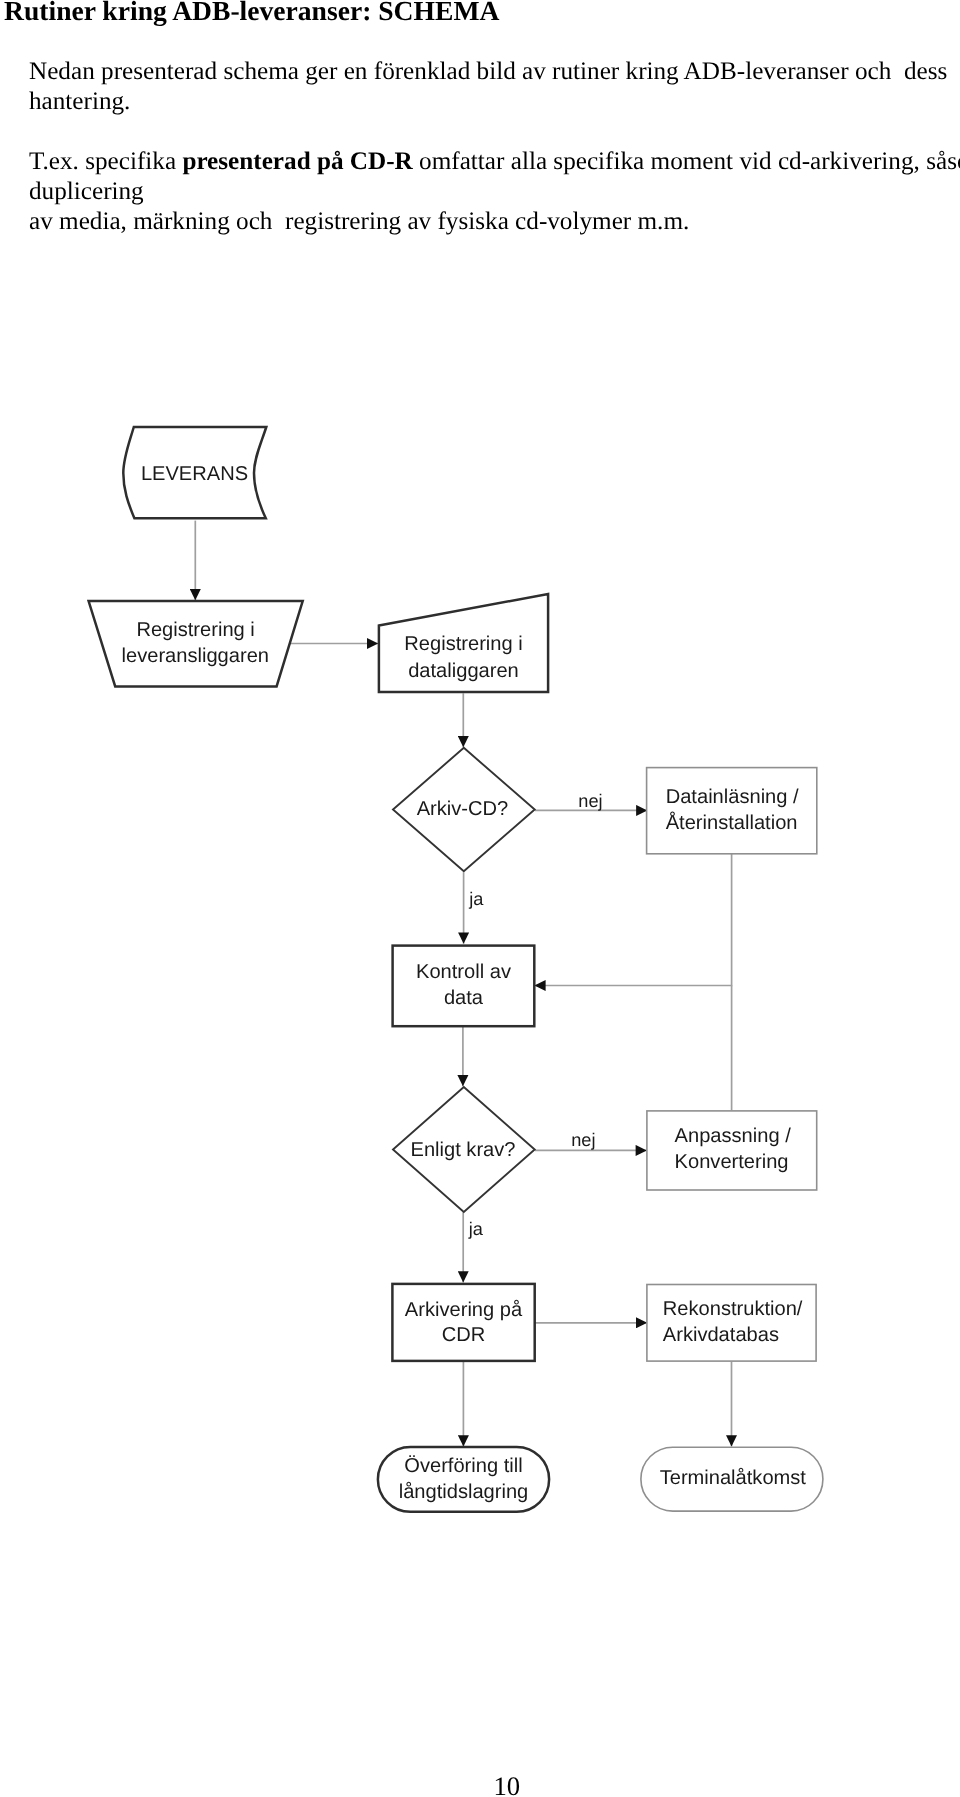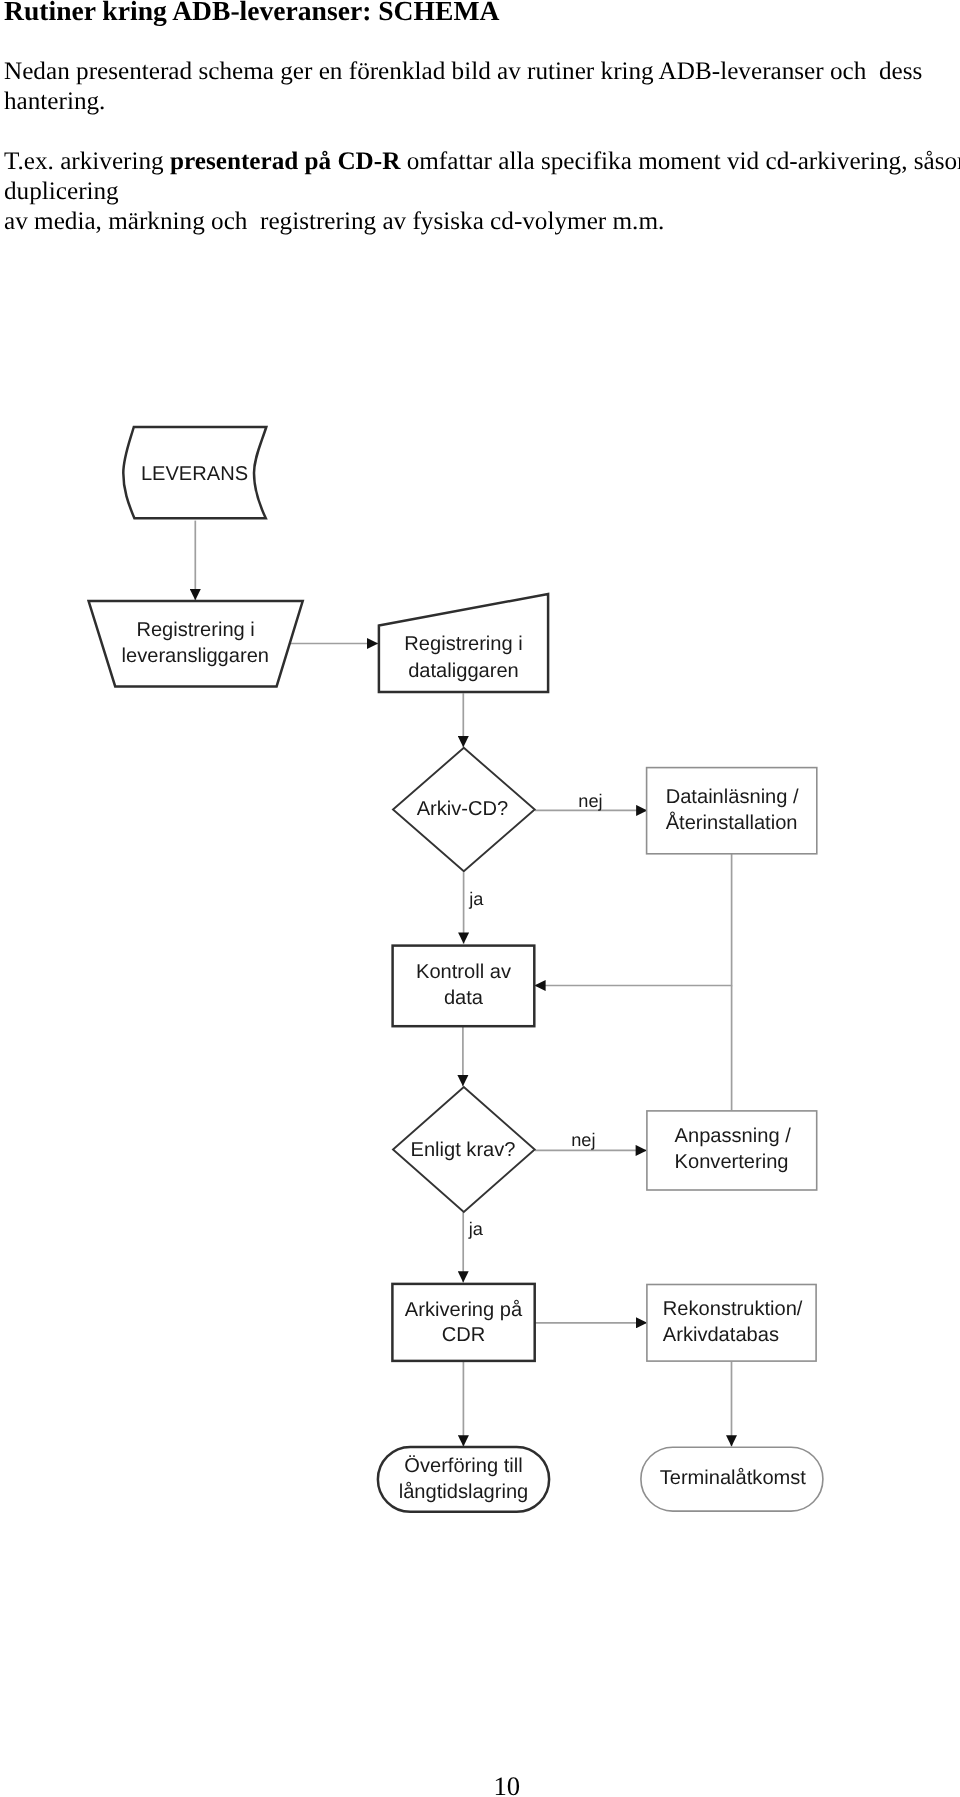--- a/index.html
+++ b/index.html
@@ -1,39 +1,39 @@
 <!DOCTYPE html>
 <html><head>
 <meta charset="utf-8">
 <title>Rutiner kring ADB-leveranser: SCHEMA</title>
 <style>
   html,body{margin:0;padding:0;}
   body{width:960px;height:1797px;background:#fff;-webkit-font-smoothing:antialiased;text-rendering:geometricPrecision;font-family:"Liberation Serif",serif;color:#000;overflow:hidden;position:relative;}
   .page{position:absolute;left:0;top:0;width:960px;height:1797px;}
   #doc-title{position:absolute;left:4px;top:-5px;font-size:27.6px;font-weight:bold;white-space:nowrap;}
-  .para{position:absolute;font-size:25.2px;line-height:30px;white-space:pre;}
+  .para{position:absolute;font-size:25.2px;line-height:30px;white-space:pre;margin-left:25px;}
   #para1{left:4px;top:57px;}
   #para2{left:4px;top:147px;}
   #flow{position:absolute;left:0;top:400px;overflow:visible;}
   #flow .sh{fill:#fff;}
   #flow .thick{stroke:#2e2e2e;stroke-width:2.5;}
   #flow .thin{stroke:#8f8f8f;stroke-width:1.6;}
   #flow .thin2{stroke:#333;stroke-width:1.9;}
   #flow .lbl{font-family:"Liberation Sans",sans-serif;font-size:20.1px;fill:#1a1a1a;}
   #flow .elbl{font-family:"Liberation Sans",sans-serif;font-size:18.2px;fill:#1a1a1a;}
   #page-number{position:absolute;left:493.5px;top:1771px;font-size:26.7px;line-height:30px;}
 </style>
 </head>
 <body>
 
 <div class="page">
   <div id="doc-title">Rutiner kring ADB-leveranser: SCHEMA</div>
   <div class="para" id="para1">Nedan presenterad schema ger en förenklad bild av rutiner kring ADB-leveranser och  dess
 hantering.</div>
-  <div class="para" id="para2"><span>T.ex. arkivering </span><b>presenterad på CD-R</b><span> omfattar alla specifika moment vid cd-arkivering, såsom
+  <div class="para" id="para2"><span>T.ex. specifika </span><b>presenterad på CD-R</b><span> omfattar alla specifika moment vid cd-arkivering, såsom
 duplicering
 av media, märkning och  registrering av fysiska cd-volymer m.m.</span></div>
   <svg id="flow" width="960" height="1200" viewBox="0 0 960 1200">
     <defs>
       <marker id="ah" markerWidth="12" markerHeight="11.4" refX="11.6" refY="5.7" orient="auto" markerUnits="userSpaceOnUse">
         <path d="M0.4,0.2 L11.6,5.7 L0.4,11.2 Z" fill="#101010"></path>
       </marker>
     </defs>
 
     <g class="conn" fill="none" stroke="#9f9f9f" stroke-width="1.7">

